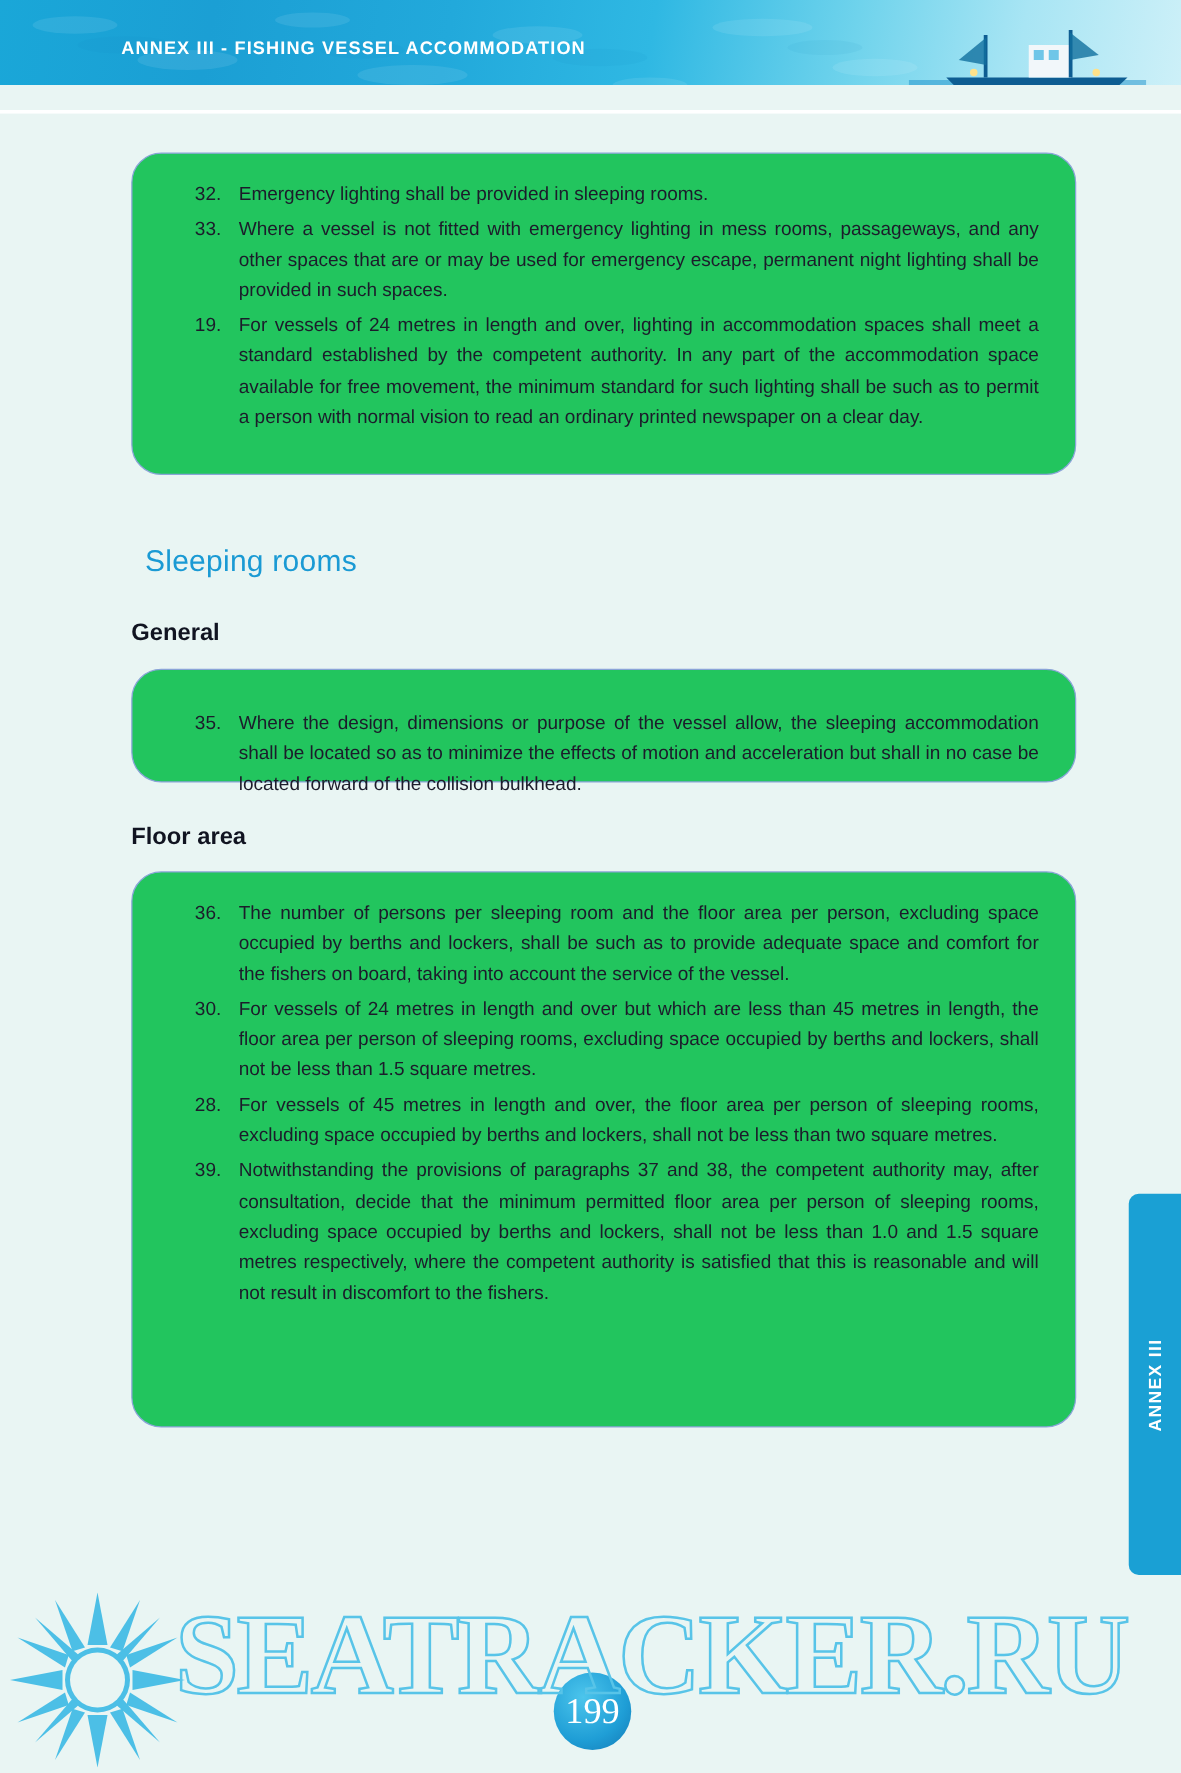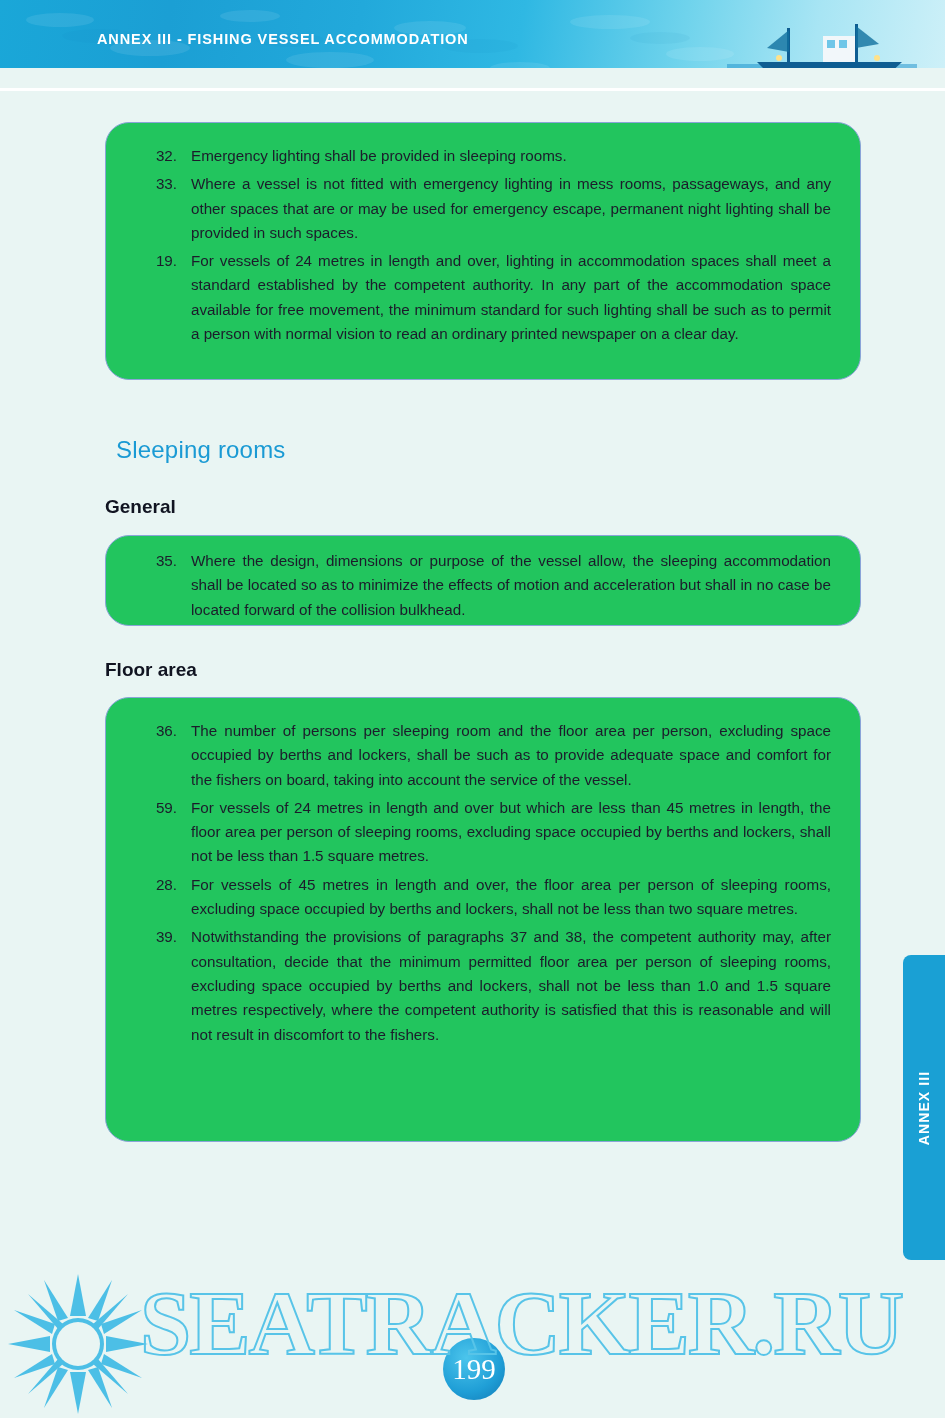--- a/index.html
+++ b/index.html
@@ -241,36 +241,36 @@
     <div class="para">
       <span class="num">19.</span>
       <span class="txt">For vessels of 24 metres in length and over, lighting in accommodation spaces shall meet a standard established by the competent authority. In any part of the accommodation space available for free movement, the minimum standard for such lighting shall be such as to permit a person with normal vision to read an ordinary printed newspaper on a clear day.</span>
     </div>
   </div>
 
   <div class="h-section" style="left:116px; top:345px;">Sleeping rooms</div>
 
   <div class="h-sub" style="left:105px; top:405px;">General</div>
 
-  <div class="box" style="left:105px; top:444px; width:756px; height:91px; padding:13px 29px 0 29px;">
+  <div class="box" style="left:105px; top:444px; width:756px; height:91px; padding:31px 29px 0 29px;">
     <div class="para">
       <span class="num">35.</span>
       <span class="txt">Where the design, dimensions or purpose of the vessel allow, the sleeping accommodation shall be located so as to minimize the effects of motion and acceleration but shall in no case be located forward of the collision bulkhead.</span>
     </div>
   </div>
 
   <div class="h-sub" style="left:105px; top:568px;">Floor area</div>
 
   <div class="box" style="left:105px; top:606px; width:756px; height:445px; padding:21px 29px 0 29px;">
     <div class="para">
       <span class="num">36.</span>
       <span class="txt">The number of persons per sleeping room and the floor area per person, excluding space occupied by berths and lockers, shall be such as to provide adequate space and comfort for the fishers on board, taking into account the service of the vessel.</span>
     </div>
     <div class="para">
-      <span class="num">59.</span>
+      <span class="num">30.</span>
       <span class="txt">For vessels of 24 metres in length and over but which are less than 45 metres in length, the floor area per person of sleeping rooms, excluding space occupied by berths and lockers, shall not be less than 1.5 square metres.</span>
     </div>
     <div class="para">
       <span class="num">28.</span>
       <span class="txt">For vessels of 45 metres in length and over, the floor area per person of sleeping rooms, excluding space occupied by berths and lockers, shall not be less than two square metres.</span>
     </div>
     <div class="para">
       <span class="num">39.</span>
       <span class="txt">Notwithstanding the provisions of paragraphs 37 and 38, the competent authority may, after consultation, decide that the minimum permitted floor area per person of sleeping rooms, excluding space occupied by berths and lockers, shall not be less than 1.0 and 1.5 square metres respectively, where the competent authority is satisfied that this is reasonable and will not result in discomfort to the fishers.</span>
     </div>

